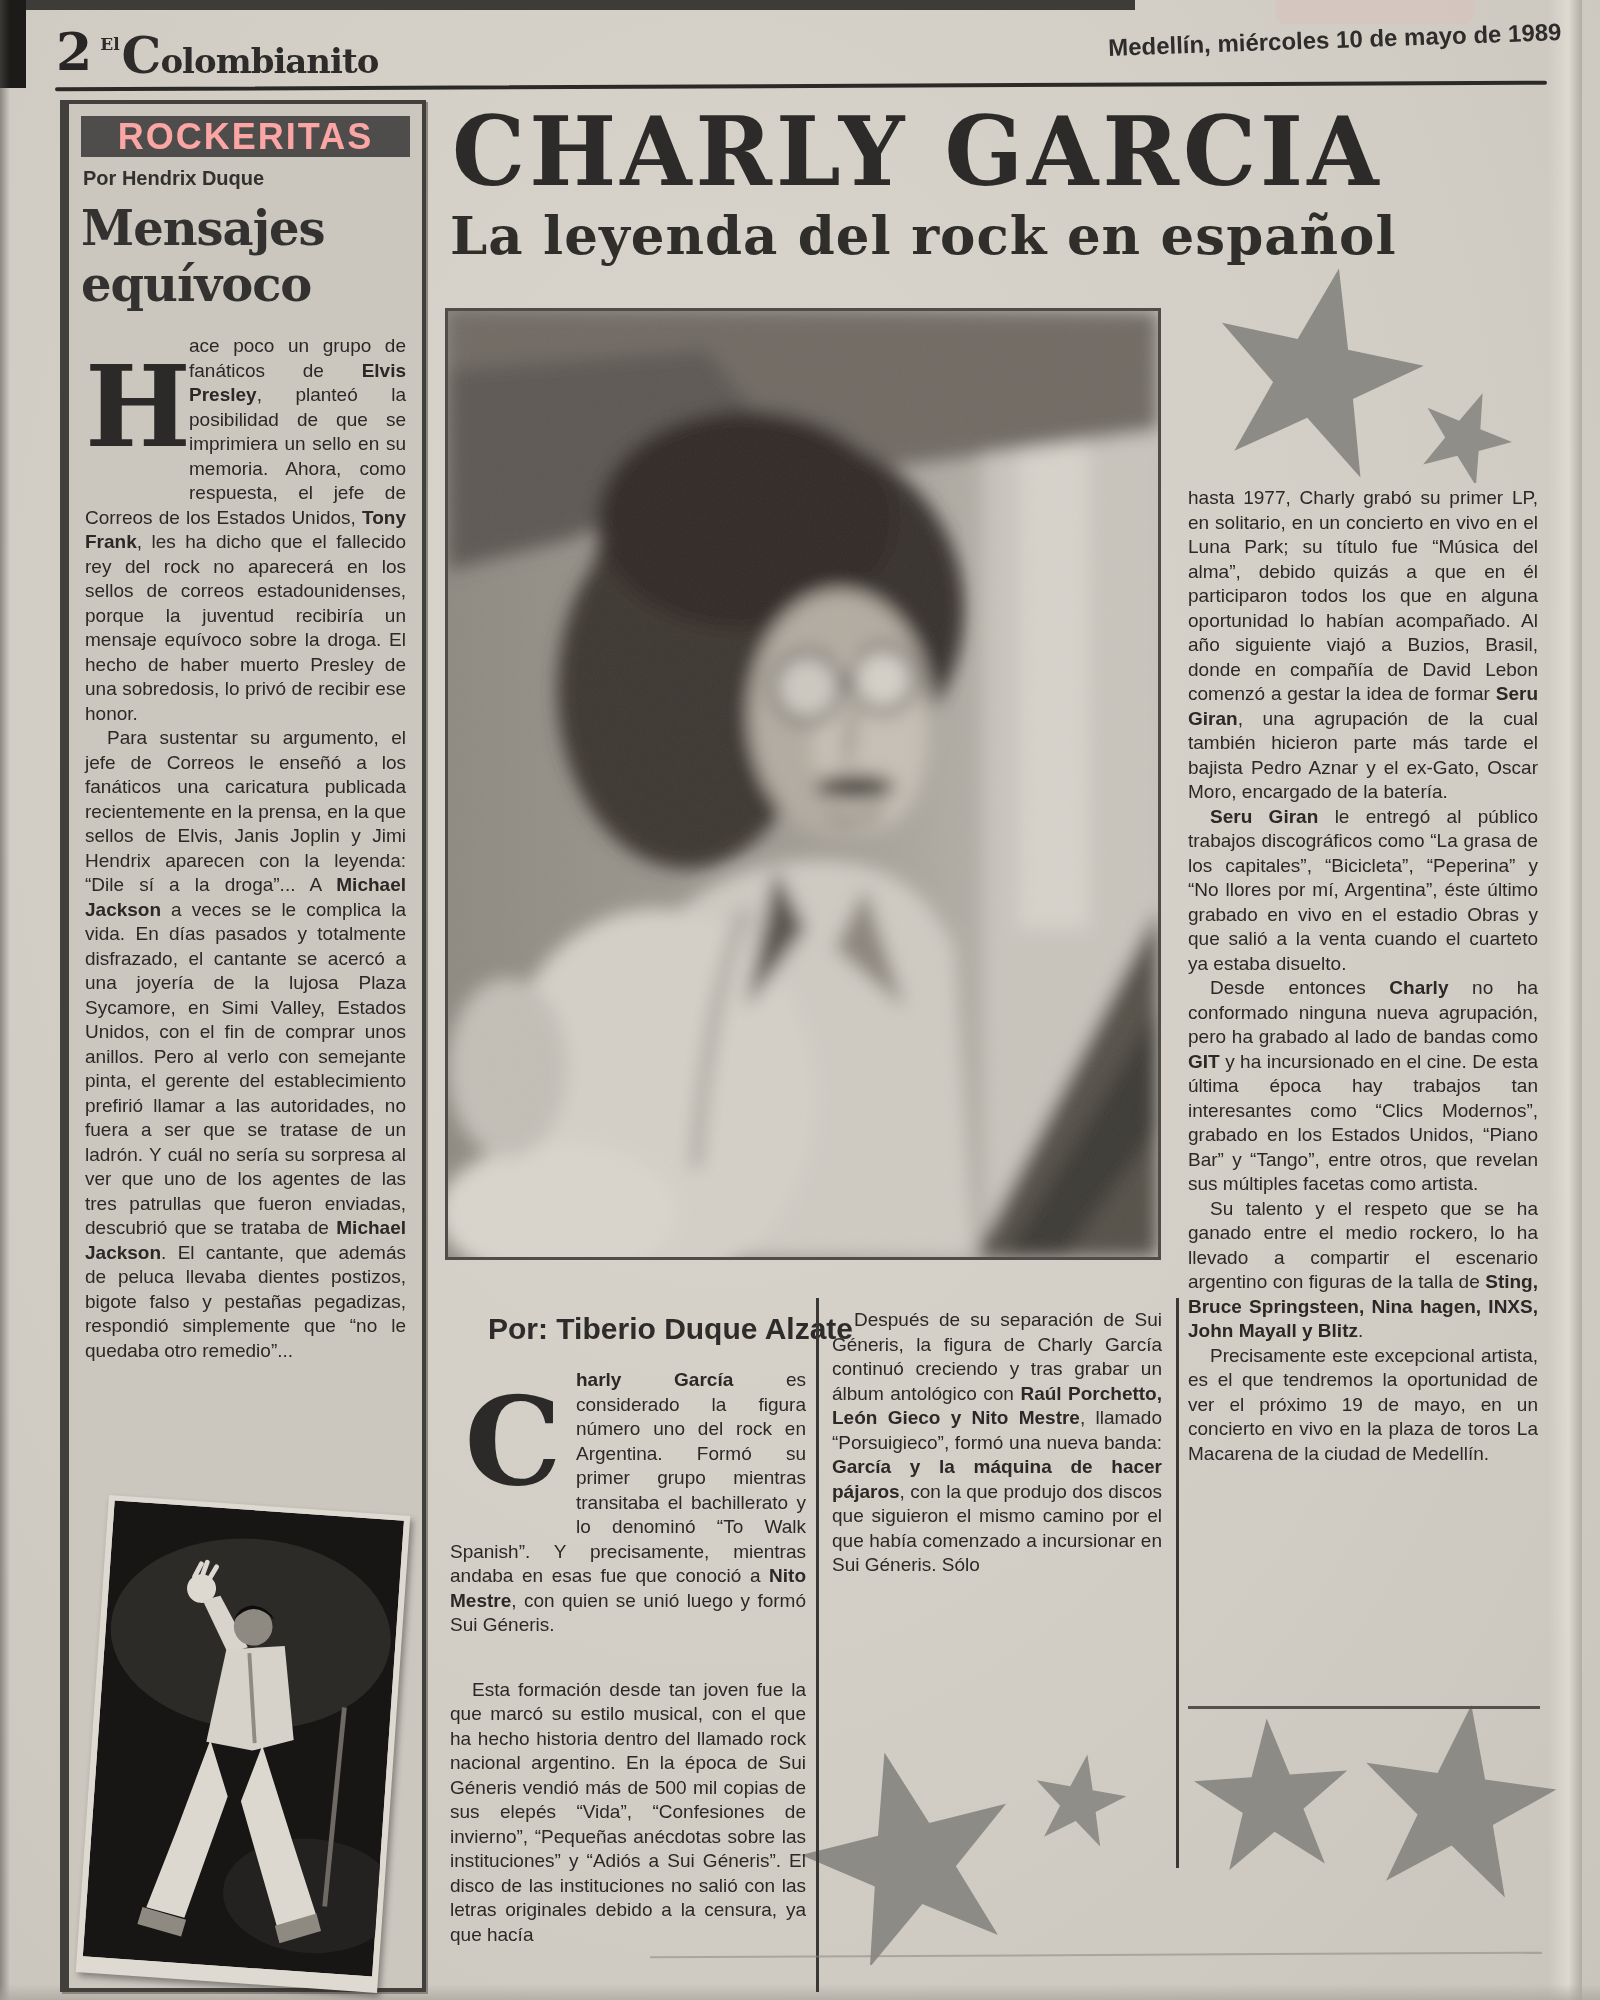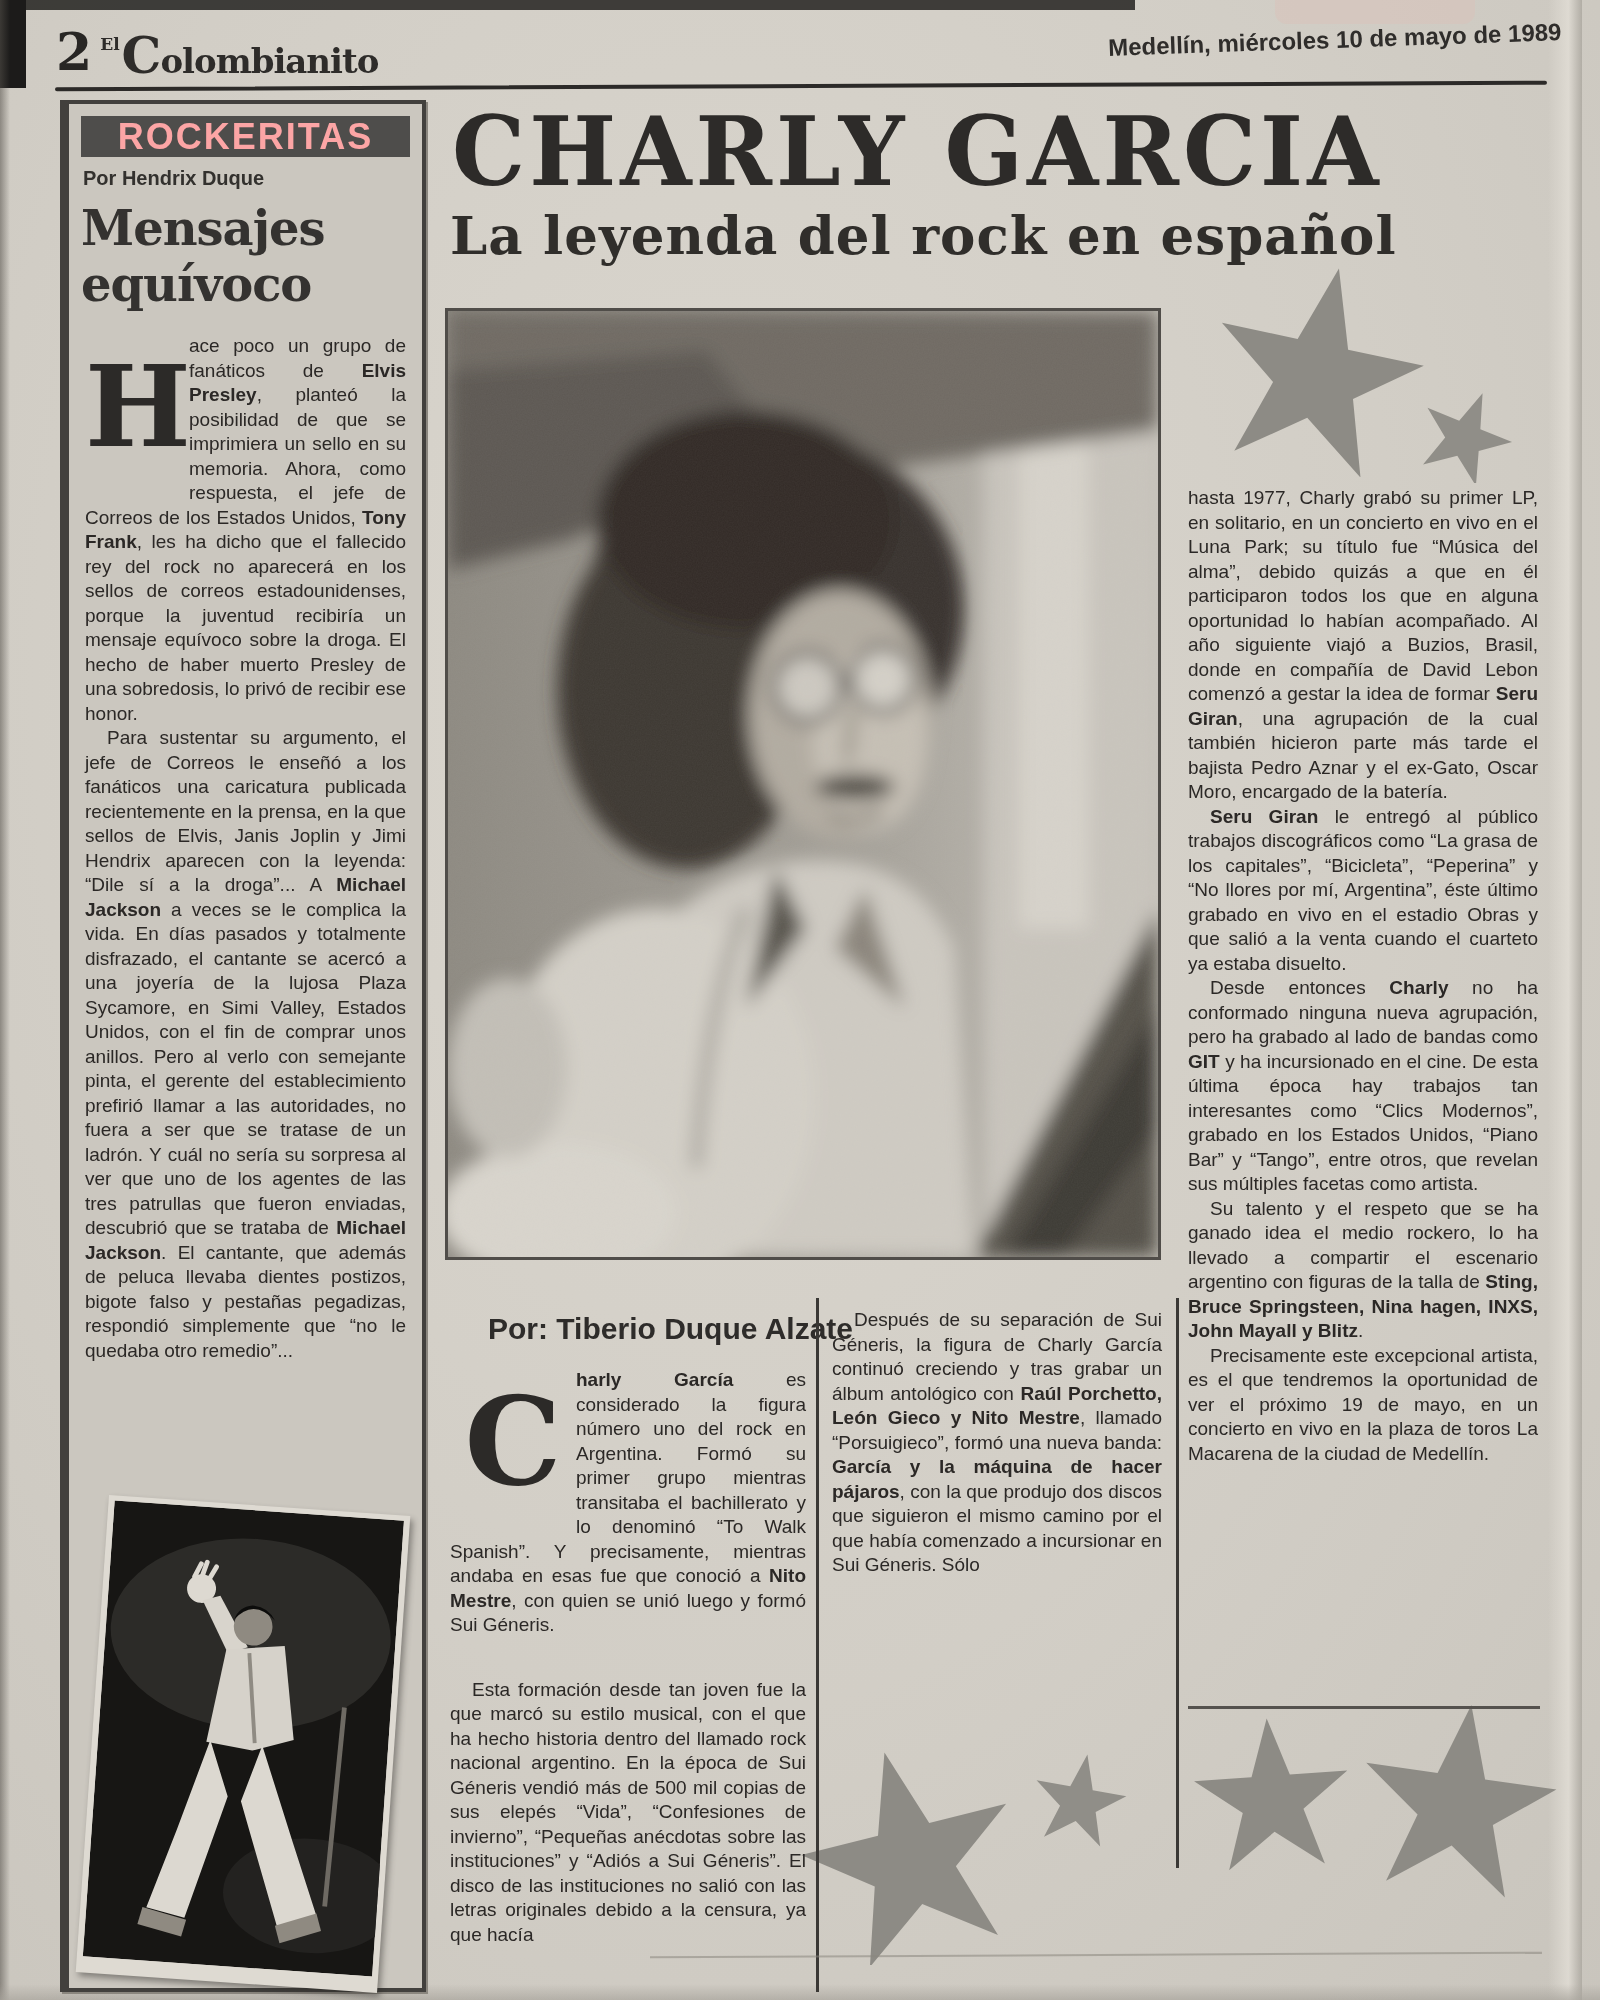--- a/index.html
+++ b/index.html
@@ -226,21 +226,21 @@
       <p class="body-p noindent"><span class="dropcap dropcap-lg">C</span><span class="bold">harly García</span><span> es considerado la figura número uno del rock en Argentina. Formó su primer grupo mientras transitaba el bachillerato y lo denominó “To Walk Spanish”. Y precisamente, mientras andaba en esas fue que conoció a </span><span class="bold">Nito Mestre</span><span>, con quien se unió luego y formó Sui Géneris.</span></p>
       <p class="body-p"><span>Esta formación desde tan joven fue la que marcó su estilo musical, con el que ha hecho historia dentro del llamado rock nacional argentino. En la época de Sui Géneris vendió más de 500 mil copias de sus elepés “Vida”, “Confesiones de invierno”, “Pequeñas anécdotas sobre las instituciones” y “Adiós a Sui Géneris”. El disco de las instituciones no salió con las letras originales debido a la censura, ya que hacía</span></p>
     </div>
   <div class="abs col col-b gap-paras">
       <p class="body-p"><span>Después de su separación de Sui Géneris, la figura de Charly García continuó creciendo y tras grabar un álbum antológico con </span><span class="bold">Raúl Porchetto, León Gieco y Nito Mestre</span><span>, llamado “Porsuigieco”, formó una nueva banda: </span><span class="bold">García y la máquina de hacer pájaros</span><span>, con la que produjo dos discos que siguieron el mismo camino por el que había comenzado a incursionar en Sui Géneris. Sólo</span></p>
     </div>
   <div class="abs col col-r">
       <p class="body-p noindent"><span>hasta 1977, Charly grabó su primer LP, en solitario, en un concierto en vivo en el Luna Park; su título fue “Música del alma”, debido quizás a que en él participaron todos los que en alguna oportunidad lo habían acompañado. Al año siguiente viajó a Buzios, Brasil, donde en compañía de David Lebon comenzó a gestar la idea de formar </span><span class="bold">Seru Giran</span><span>, una agrupación de la cual también hicieron parte más tarde el bajista Pedro Aznar y el ex-Gato, Oscar Moro, encargado de la batería.</span></p>
       <p class="body-p"><span class="bold">Seru Giran</span><span> le entregó al público trabajos discográficos como “La grasa de los capitales”, “Bicicleta”, “Peperina” y “No llores por mí, Argentina”, éste último grabado en vivo en el estadio Obras y que salió a la venta cuando el cuarteto ya estaba disuelto.</span></p>
       <p class="body-p"><span>Desde entonces </span><span class="bold">Charly</span><span> no ha conformado ninguna nueva agrupación, pero ha grabado al lado de bandas como </span><span class="bold">GIT</span><span> y ha incursionado en el cine. De esta última época hay trabajos tan interesantes como “Clics Modernos”, grabado en los Estados Unidos, “Piano Bar” y “Tango”, entre otros, que revelan sus múltiples facetas como artista.</span></p>
-      <p class="body-p"><span>Su talento y el respeto que se ha ganado idea el medio rockero, lo ha llevado a compartir el escenario argentino con figuras de la talla de </span><span class="bold">Sting, Bruce Springsteen, Nina hagen, INXS, John Mayall y Blitz</span><span>.</span></p>
+      <p class="body-p"><span>Su talento y el respeto que se ha ganado entre el medio rockero, lo ha llevado a compartir el escenario argentino con figuras de la talla de </span><span class="bold">Sting, Bruce Springsteen, Nina hagen, INXS, John Mayall y Blitz</span><span>.</span></p>
       <p class="body-p"><span>Precisamente este excepcional artista, es el que tendremos la oportunidad de ver el próximo 19 de mayo, en un concierto en vivo en la plaza de toros La Macarena de la ciudad de Medellín.</span></p>
     </div>
 
   <div class="abs vrule vrule-1"></div>
   <div class="abs vrule vrule-2"></div>
   <div class="abs hrule-end"></div>
   <div class="abs hrule-bottom"></div>
 
 </div>
 

